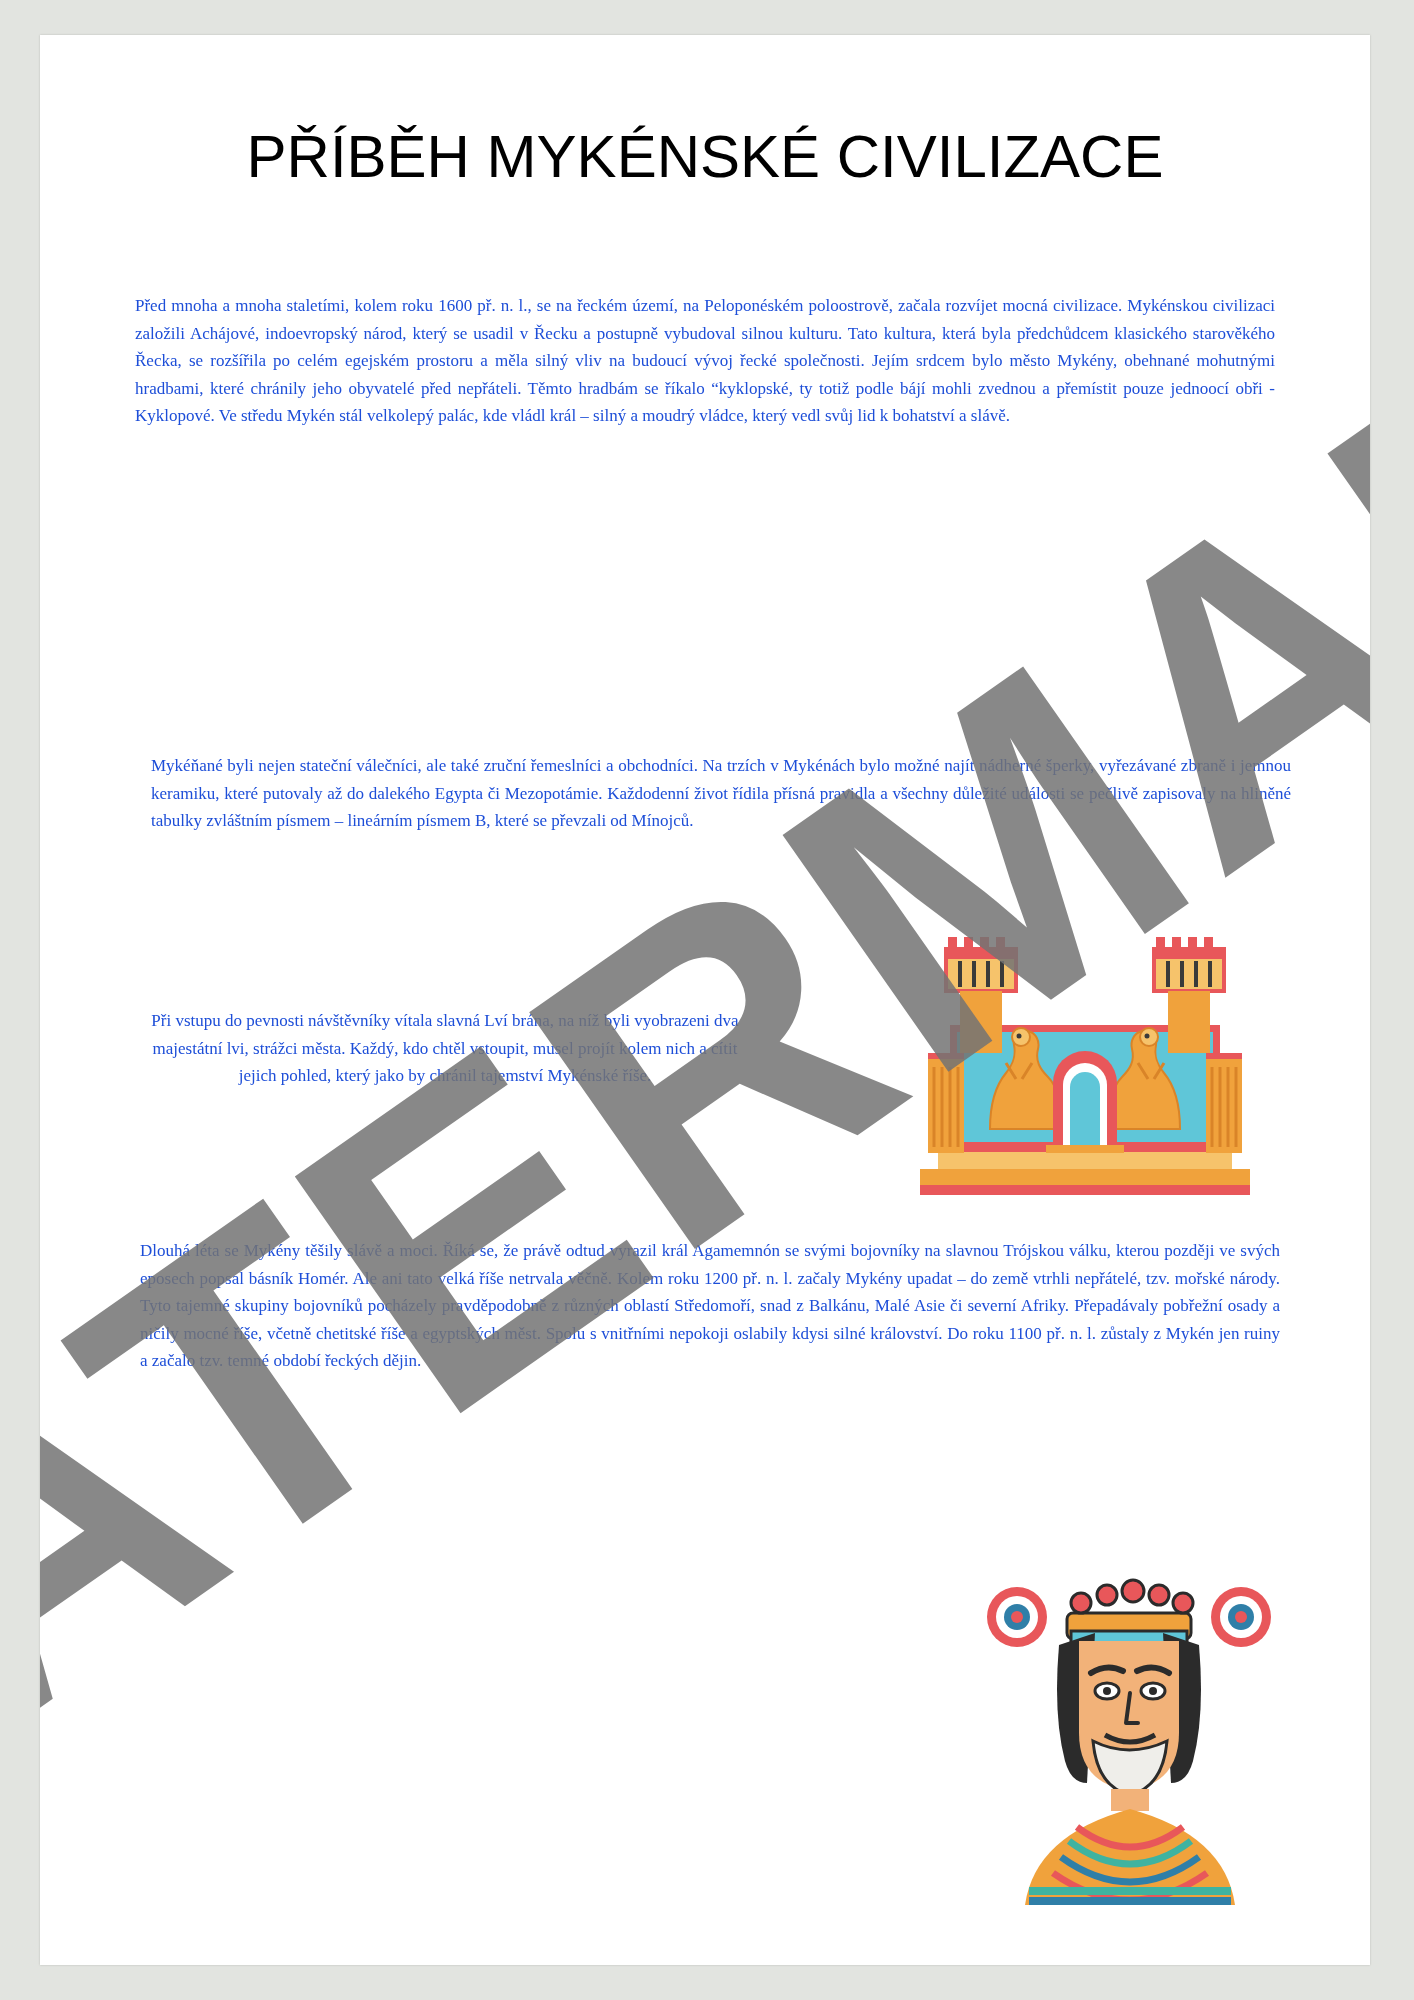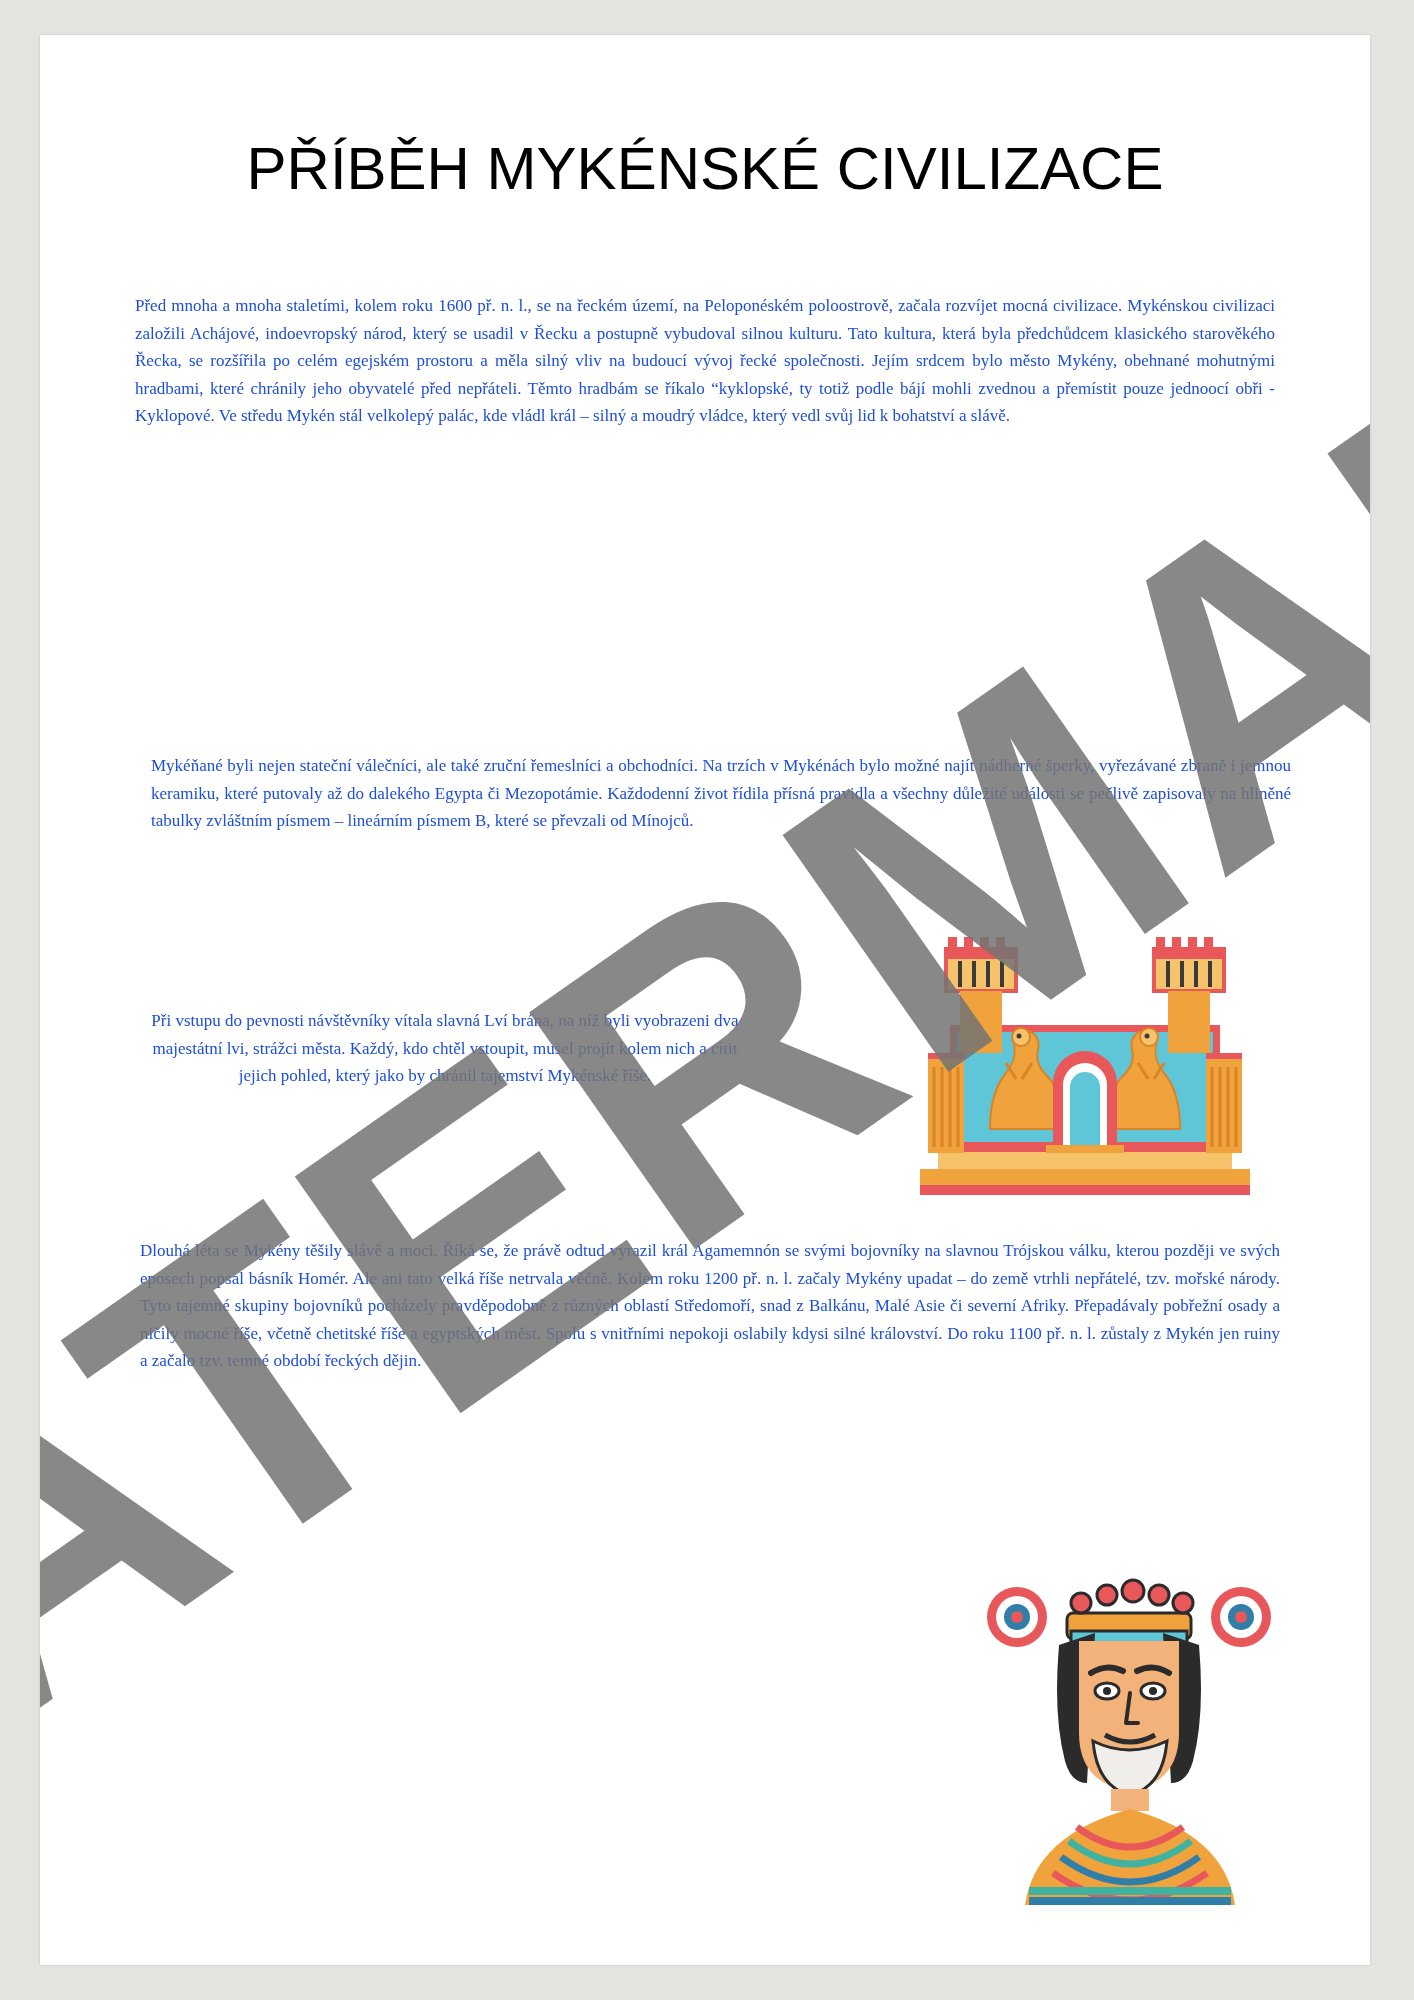--- a/index.html
+++ b/index.html
@@ -31,21 +31,21 @@
     height: 1930px;
     padding: 0;
   }
   .doc-title {
     font-family: "Liberation Sans", sans-serif;
     font-size: 60px;
     font-weight: 400;
     text-align: center;
     letter-spacing: 0px;
     color: #000;
-    margin: 16px;
+    margin: 4px;
     padding-top: 85px;
     line-height: 1.1;
   }
   .body-block {
     position: absolute;
     font-size: 17px;
     line-height: 1.62;
     color: #1d4ed8;
     text-align: justify;
     text-justify: inter-word;

